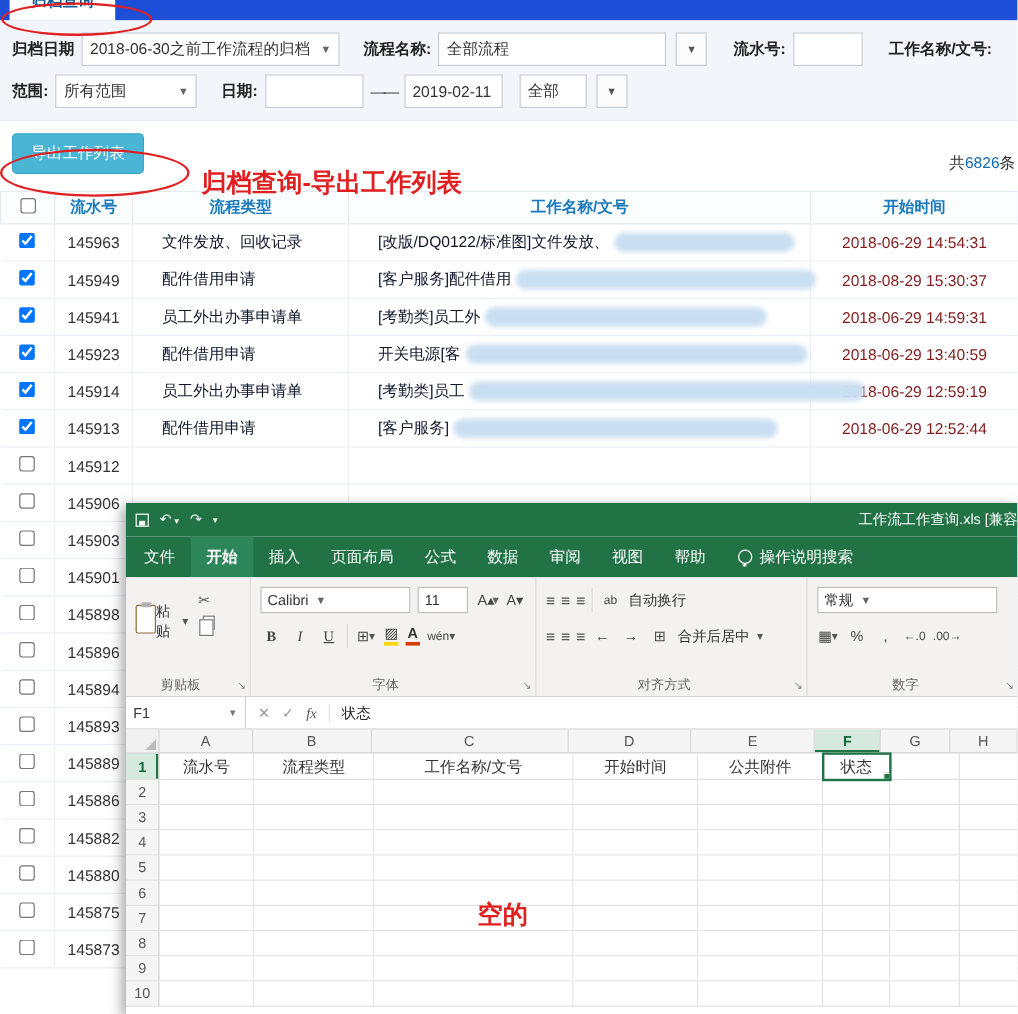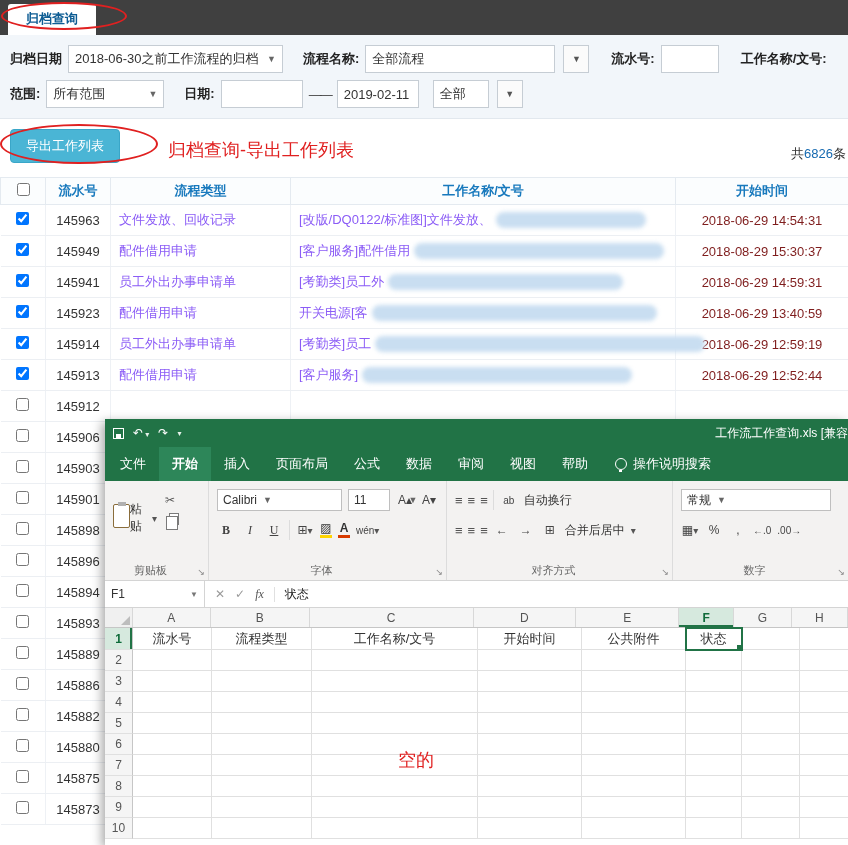--- a/index.html
+++ b/index.html
@@ -1,20 +1,20 @@
 <!DOCTYPE html>
 <html><head>
 <meta charset="utf-8">
 <style>
   * { margin:0; padding:0; box-sizing:border-box; }
   html,body { width:848px; height:845px; overflow:hidden; }
   body { position:relative; font-family:"Liberation Sans","DejaVu Sans",sans-serif; font-size:13px; background:#fff; color:#333; }
 
   
-  .topbar { height:35px; background:#404040; display:flex; align-items:flex-end; padding-left:8px; }
+  .topbar { height:17px; background:#1d4ed8; display:flex; align-items:flex-end; padding-left:8px; }
   .topbar .tab { background:#fff; color:#0e5d94; font-weight:bold; padding:6px 18px 7px; border-radius:3px 3px 0 0; font-size:13px; }
 
   
   .filters { background:#f2f6fa; border-bottom:1px solid #e2e8ee; padding:8px 10px 9px; }
   .frow { display:flex; align-items:center; gap:6px; height:32px; }
   .frow + .frow { margin-top:4px; height:30px; }
   .flabel { font-weight:bold; color:#222; white-space:nowrap; }
   .combo { background:#fff; border:1px solid #c6cdd4; height:28px; display:flex; align-items:center; padding:0 6px; overflow:hidden; white-space:nowrap; }
   .combo .ctext { overflow:hidden; text-overflow:ellipsis; white-space:nowrap; flex:1; }
   .caret { color:#666; font-size:9px; margin-left:6px; }
@@ -28,21 +28,21 @@
   .export-btn { position:absolute; left:10px; top:10px; background:#4ab5d5; border:1px solid #3aa6c8; color:#fff; font-size:13px; padding:7px 15px; border-radius:4px; cursor:pointer; font-family:inherit; }
   .counter { position:absolute; right:2px; top:26px; font-size:13px; color:#333; white-space:nowrap; }
   .counter .num { color:#1569b0; }
 
   
   .wtable { width:848px; border-collapse:collapse; table-layout:fixed; }
   .wtable th { height:27px; background:#fbfdfe; color:#1879bd; font-weight:bold; font-size:13px; border:1px solid #e4eaf0; text-align:center; }
   .wtable td { height:31px; border-bottom:1px solid #eceff3; border-right:1px solid #eef1f5; font-size:13px; background:#fff; overflow:visible; white-space:nowrap; }
   .td-check { text-align:center; }
   .td-serial { text-align:center; color:#333; }
-  .td-type, .td-name { color:#8b5cf6; padding-left:8px; text-align:left; }
+  .td-type, .td-name { color:#0f172a; padding-left:24px; text-align:left; }
   .td-time { text-align:center; color:#7f1d1d; }
   .redact { display:inline-block; vertical-align:middle; height:16px; border-radius:8px; background:#c9def1; filter:blur(2px); margin-left:4px; position:relative; top:-1px; }
 
   
   .excel { position:absolute; left:105px; top:419px; width:743px; height:426px; background:#fff; z-index:10; box-shadow:-3px 3px 10px rgba(0,0,0,.35); overflow:hidden; display:flex; flex-direction:column; }
   .xl-title { height:28px; background:#217346; color:#fff; display:flex; align-items:center; padding:0 0 0 8px; font-size:12px; flex:0 0 auto; }
   .qa { display:flex; align-items:center; gap:9px; }
   .icon-save { width:11px; height:11px; border:1.5px solid #fff; position:relative; }
   .icon-save::after { content:''; position:absolute; left:2px; bottom:0; width:5px; height:4px; background:#fff; }
   .qa .arr { font-size:12px; color:#fff; }
@@ -95,21 +95,21 @@
   .corner::after { content:''; position:absolute; right:2px; bottom:2px; border-left:9px solid transparent; border-bottom:9px solid #bdbdbd; }
   .xl-grid { display:grid; flex:1; }
   .gc { border-right:1px solid #e0e0e0; border-bottom:1px solid #e0e0e0; font-size:13px; display:flex; align-items:center; justify-content:center; overflow:hidden; white-space:nowrap; background:#fff; position:relative; }
   .gc.rowhdr { background:#f5f5f5; border-right:1px solid #c6c6c6; color:#555; font-size:12px; }
   .gc.rowhdr.sel { background:#d6e9de; color:#0e6b3a; font-weight:bold; box-shadow:inset -2px 0 0 #217346; }
   .gc.selcell { outline:2px solid #217346; outline-offset:-1px; z-index:2; }
   .gc.selcell::after { content:''; position:absolute; right:-2px; bottom:-2px; width:5px; height:5px; background:#217346; border:1px solid #fff; }
 
   
   .ellipse { position:absolute; border:2px solid #e02020; border-radius:50%; z-index:60; pointer-events:none; }
-  .note { position:absolute; color:#e02020; font-size:18px; z-index:60; white-space:nowrap; }
+  .note { position:absolute; color:#e02020; font-size:21px; z-index:60; white-space:nowrap;font-weight:bold; }
 </style>
 </head>
 <body>
 
 <div class="topbar">
   <div class="tab">归档查询</div>
 </div>
 
 <div class="filters">
   <div class="frow">

